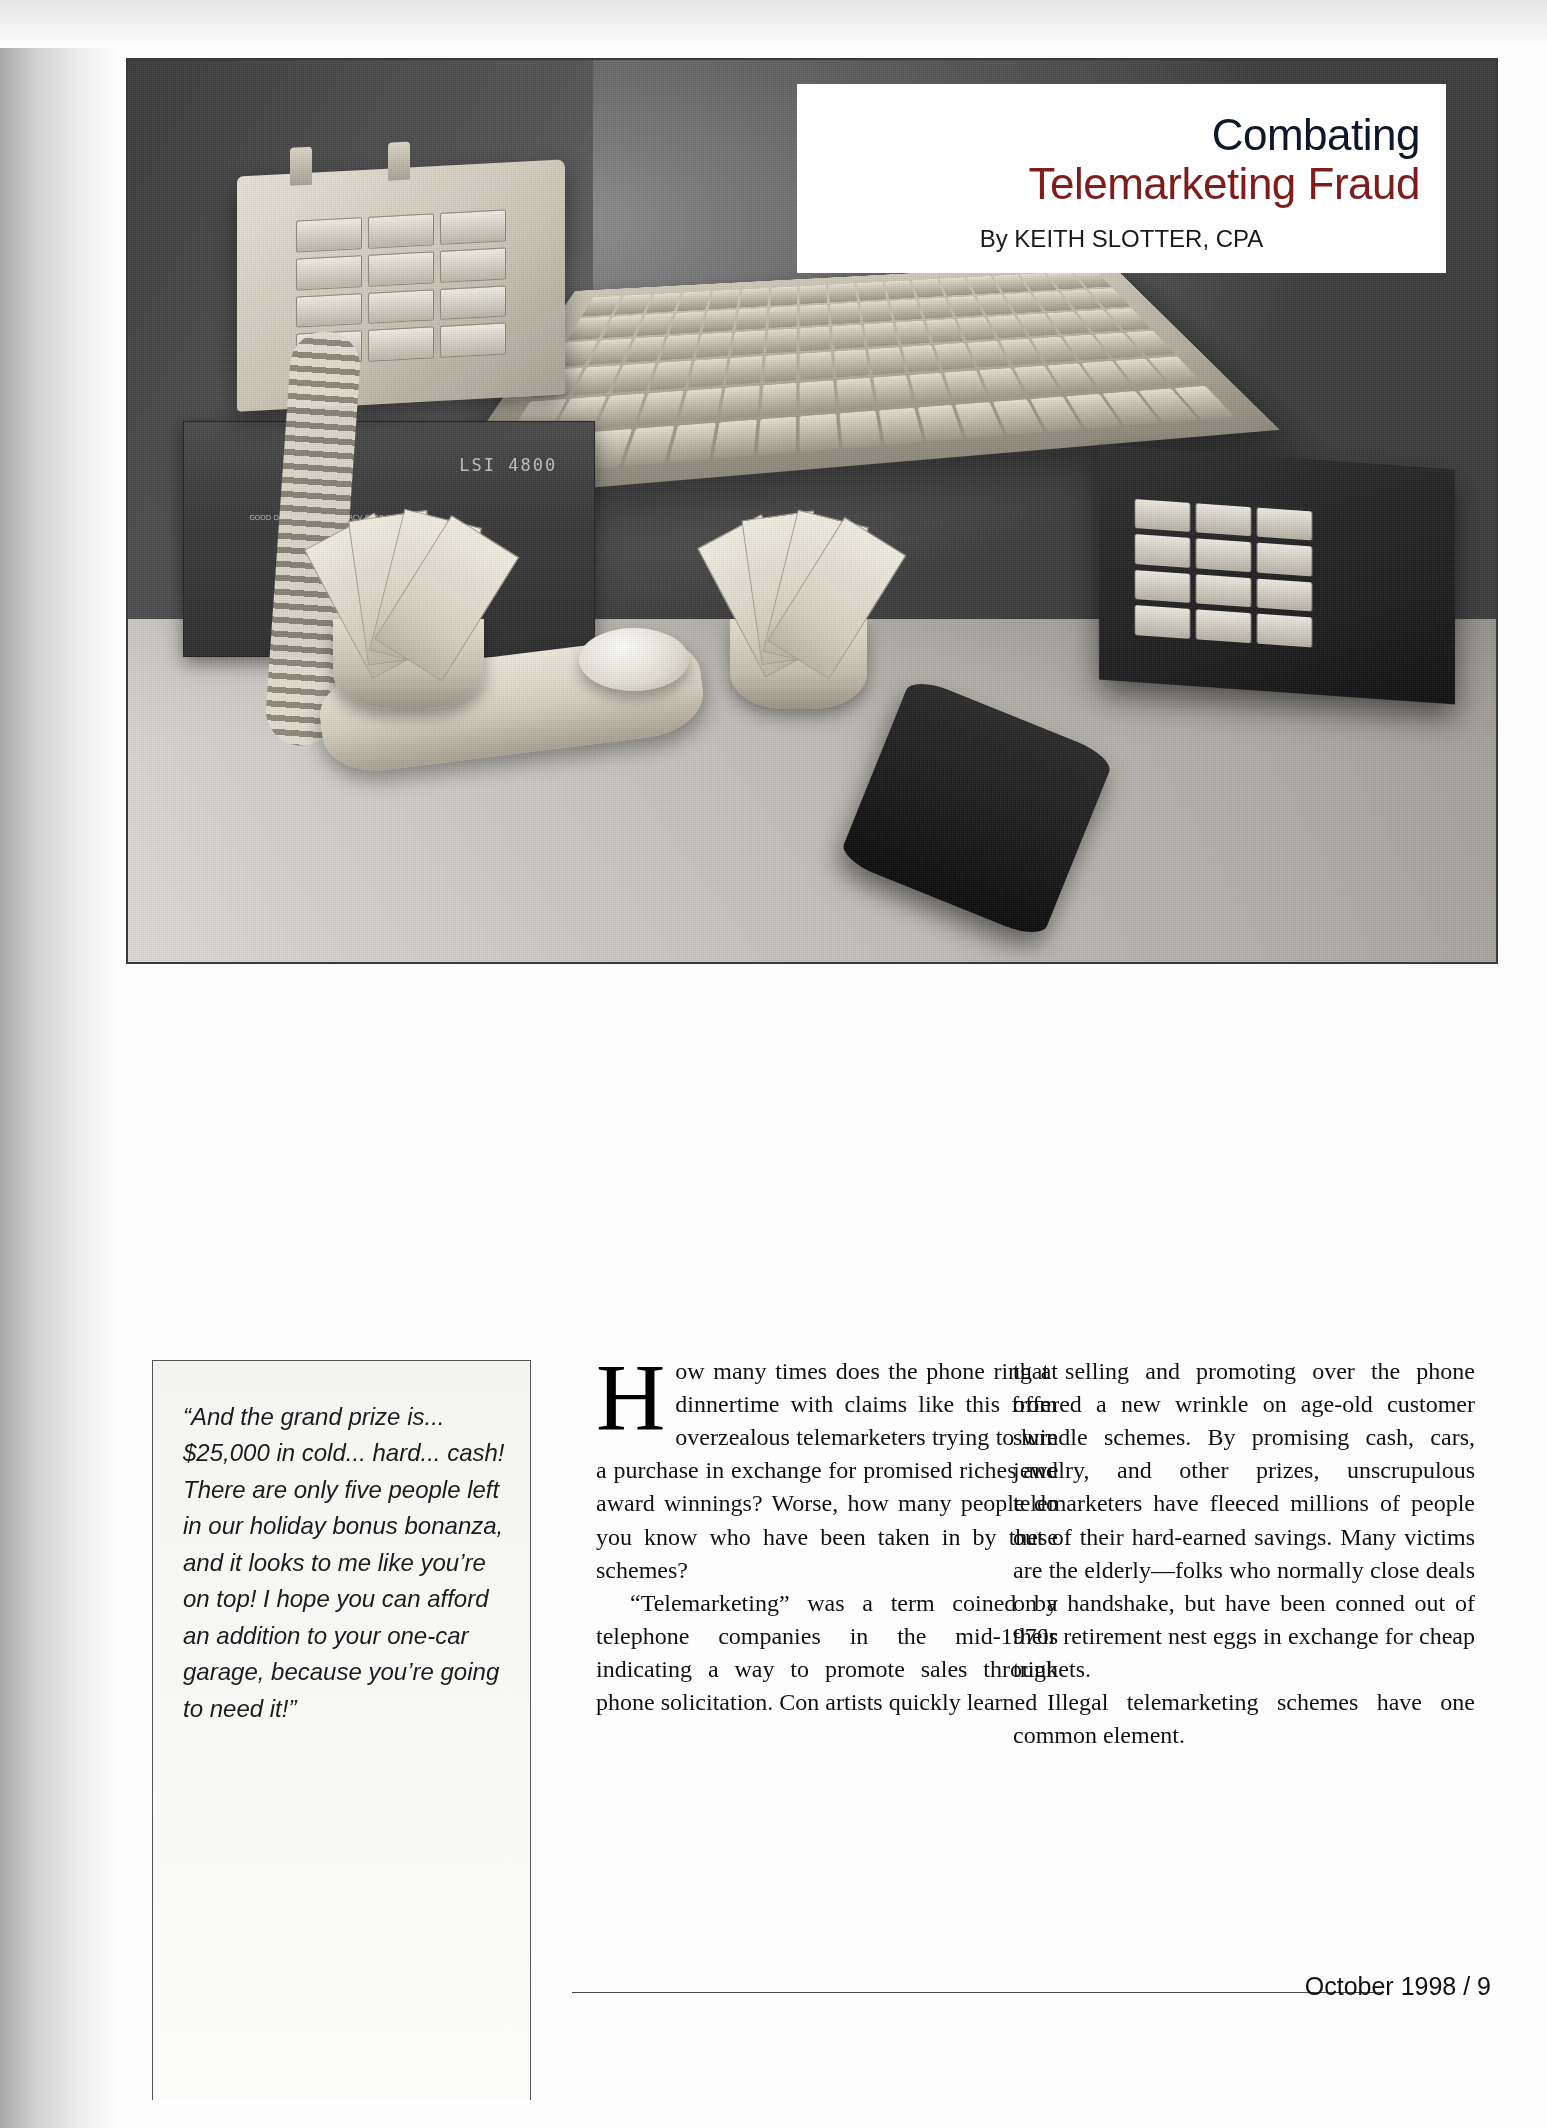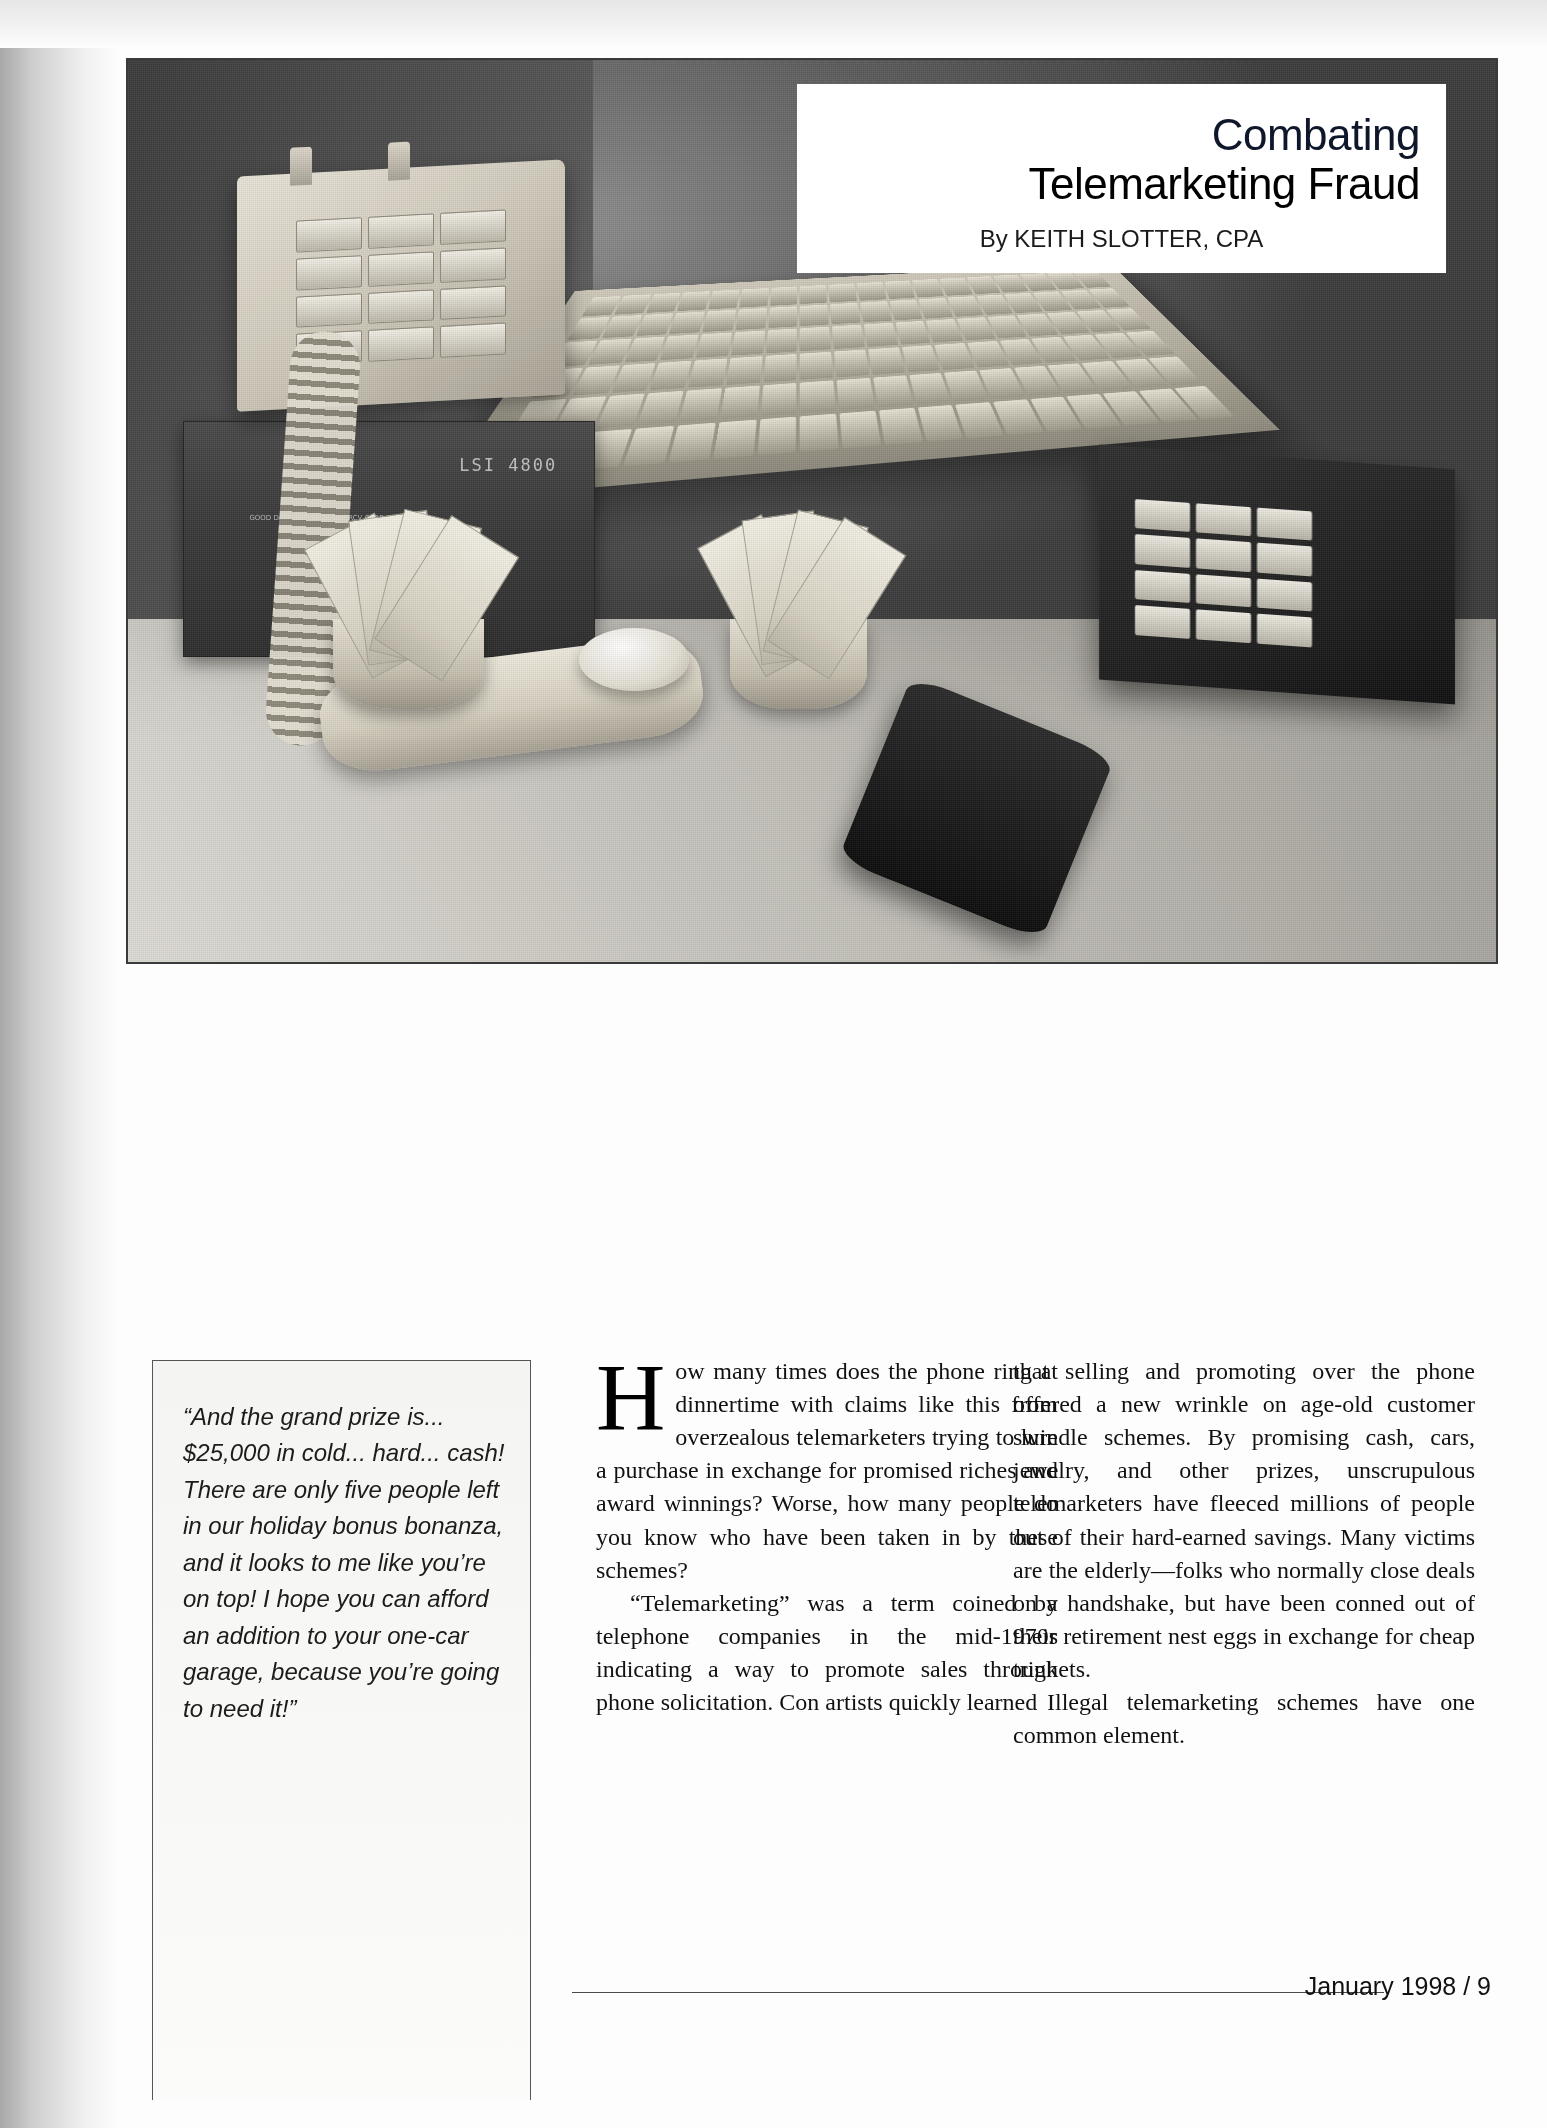--- a/index.html
+++ b/index.html
@@ -302,21 +302,21 @@
   .title-sub1 {
     font-size: 44px;
     line-height: 1.12;
     color: #0f172a;
     margin-top: 4px;
     letter-spacing: -0.5px;
   }
   .title-sub2 {
     font-size: 44px;
     line-height: 1.12;
-    color: #000000;
+    color: #7f1d1d;
     letter-spacing: -0.5px;
   }
   .byline {
     font-size: 24px;
     color: #1a1a1a;
     margin-top: 16px;
     text-align: center;
   }
 
   
@@ -604,17 +604,17 @@
     <p class="first"><span class="dropcap">H</span><span>ow many times does the phone ring at dinnertime with claims like this from overzealous telemarketers trying to lure a purchase in exchange for promised riches and award winnings? Worse, how many people do you know who have been taken in by these schemes?</span></p>
     <p>“Telemarketing” was a term coined by telephone companies in the mid-1970s indicating a way to promote sales through phone solicitation. Con artists quickly learned</p>
   </div>
 
   <div class="col c2">
     <p class="first">that selling and promoting over the phone offered a new wrinkle on age-old customer swindle schemes. By promising cash, cars, jewelry, and other prizes, unscrupulous telemarketers have fleeced millions of people out of their hard-earned savings. Many victims are the elderly—folks who normally close deals on a handshake, but have been conned out of their retirement nest eggs in exchange for cheap trinkets.</p>
     <p>Illegal telemarketing schemes have one common element.</p>
   </div>
 
   <div class="footer-rule"></div>
-  <div class="folio">January 1998 / 9</div>
+  <div class="folio">October 1998 / 9</div>
 
   <div class="scan-shadow-left"></div>
   <div class="scan-shadow-top"></div>
 </div>
 
 </body></html>

